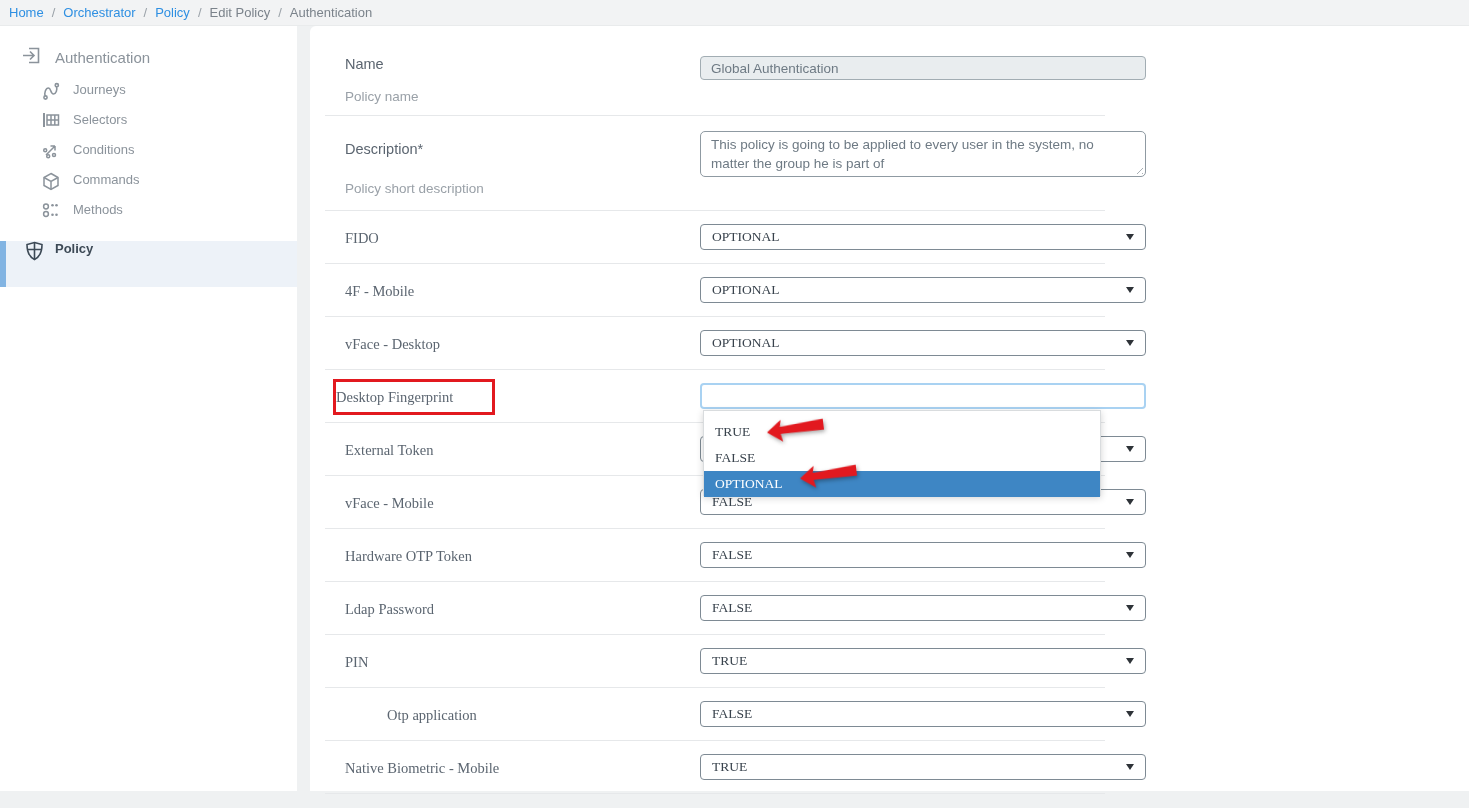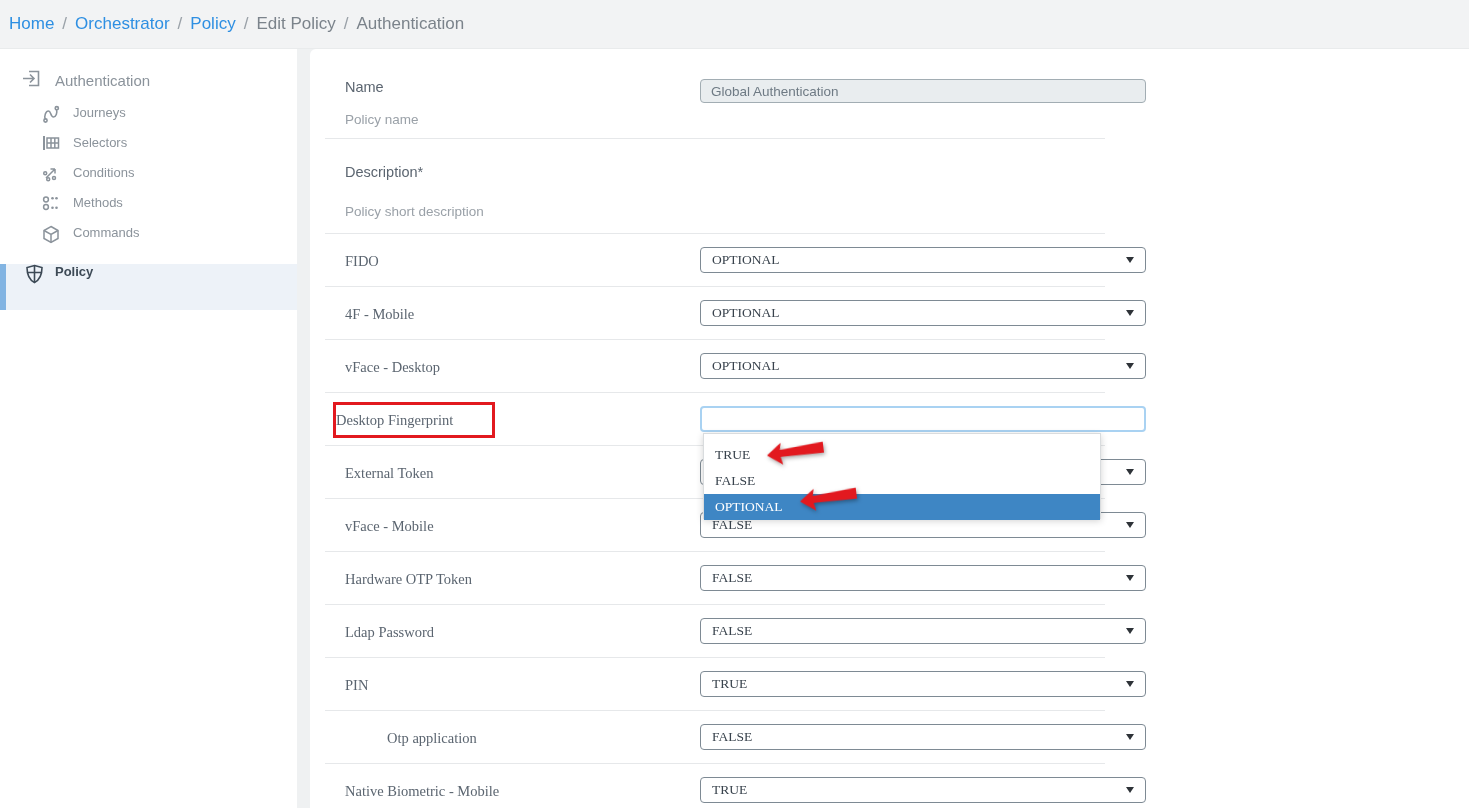--- a/index.html
+++ b/index.html
@@ -1,21 +1,21 @@
 <!DOCTYPE html>
 <html><head>
 <meta charset="utf-8">
 <style>
   * { box-sizing: border-box; margin: 0; padding: 0; }
   html,body { width:1469px; height:808px; overflow:hidden;
     font-family:"Liberation Sans", sans-serif; background:#eff1f2; }
 
   
-  .topbar { height:49px; background:#f2f3f4; border-bottom:1px solid #e9ebec;
-    display:flex; align-items:center; padding-left:9px; font-size:17px; }
+  .topbar { height:26px; background:#f2f3f4; border-bottom:1px solid #e9ebec;
+    display:flex; align-items:center; padding-left:9px; font-size:13px; }
   .crumb-link { color:#2e8fe2; text-decoration:none; cursor:pointer; }
   .crumb-current { color:#7b838b; }
   .crumb-sep { color:#9aa1a8; margin:0 8px; }
 
   
   .layout { display:flex; height:765px; }
   .sidebar { width:297px; background:#ffffff; padding-top:12px; flex:none; }
   .card { flex:1; margin-left:13px; background:#ffffff; border-radius:6px 0 0 0; }
 
   
@@ -121,40 +121,40 @@
       <path d="M4 13 L13 4 M13 4 H8.5 M13 4 V8.5"></path>
       <circle cx="3.2" cy="8.2" r="1.5" fill="#fff"></circle>
       <circle cx="6.2" cy="14.2" r="1.5" fill="#fff"></circle>
       <circle cx="12" cy="13" r="1.5" fill="#fff"></circle>
     </svg>
   </span>
           <span>Conditions</span>
         </div>
         <div class="side-item">
           <span class="icon">
+    <svg width="18" height="19" viewBox="0 0 18 19" fill="none" stroke="#8b939b" stroke-width="1.5">
+      <path d="M9 1.5 L16 5.5 V13.5 L9 17.5 L2 13.5 V5.5 Z"></path>
+      <path d="M2 5.5 L9 9.5 L16 5.5 M9 9.5 V17.5"></path>
+    </svg>
+  </span>
+          <span>Commands</span>
+        </div>
+        <div class="side-item">
+          <span class="icon">
     <svg width="18" height="16" viewBox="0 0 18 16" fill="none">
       <circle cx="4" cy="4.5" r="2.4" stroke="#8b939b" stroke-width="1.5" fill="none"></circle>
       <circle cx="4" cy="12" r="2.4" stroke="#8b939b" stroke-width="1.5" fill="none"></circle>
       <circle cx="10.5" cy="3.2" r="1.3" fill="#8b939b"></circle>
       <circle cx="14.5" cy="3.2" r="1.3" fill="#8b939b"></circle>
       <circle cx="10.5" cy="12.8" r="1.3" fill="#8b939b"></circle>
       <circle cx="14.5" cy="12.8" r="1.3" fill="#8b939b"></circle>
     </svg>
   </span>
           <span>Methods</span>
         </div>
-        <div class="side-item">
-          <span class="icon">
-    <svg width="18" height="19" viewBox="0 0 18 19" fill="none" stroke="#8b939b" stroke-width="1.5">
-      <path d="M9 1.5 L16 5.5 V13.5 L9 17.5 L2 13.5 V5.5 Z"></path>
-      <path d="M2 5.5 L9 9.5 L16 5.5 M9 9.5 V17.5"></path>
-    </svg>
-  </span>
-          <span>Commands</span>
-        </div>
         <div class="side-item active">
           <span class="icon">
     <svg width="19" height="20" viewBox="0 0 19 20" fill="none" stroke="#3d4a56" stroke-width="1.6">
       <path d="M9.5 1.5 L17 3.5 C17 10 15.5 15.5 9.5 18.5 C3.5 15.5 2 10 2 3.5 Z"></path>
       <path d="M9.5 1.5 V18.5 M2.6 8.5 H16.4"></path>
     </svg>
   </span>
           <span>Policy</span>
         </div>
       </div>
@@ -167,20 +167,23 @@
         <div class="flabel" style="top:30px">Name</div>
         <div class="fhelp" style="top:63px">Policy name</div>
         <div class="ctrl" style="top:30px">
           <div class="input-disabled">Global Authentication</div>
         </div>
       </div>
 
       <div class="frow row-desc">
         <div class="flabel" style="top:25px">Description*</div>
         <div class="fhelp" style="top:65px">Policy short description</div>
+        <div class="ctrl" style="top:15px">
+          <div class="textarea">This policy is going to be applied to every user in the system, no matter the group he is part of</div>
+        </div>
       </div>
 
       <div id="method-rows-host">
           <div class="frow row-method">
     <div class="flabel" style="top: 19px;">FIDO</div>
     <div class="ctrl sel-top" style="top:13px">
       <div class="sel">
         <span class="sel-value">OPTIONAL</span>
         <span class="caret"></span>
       </div>

